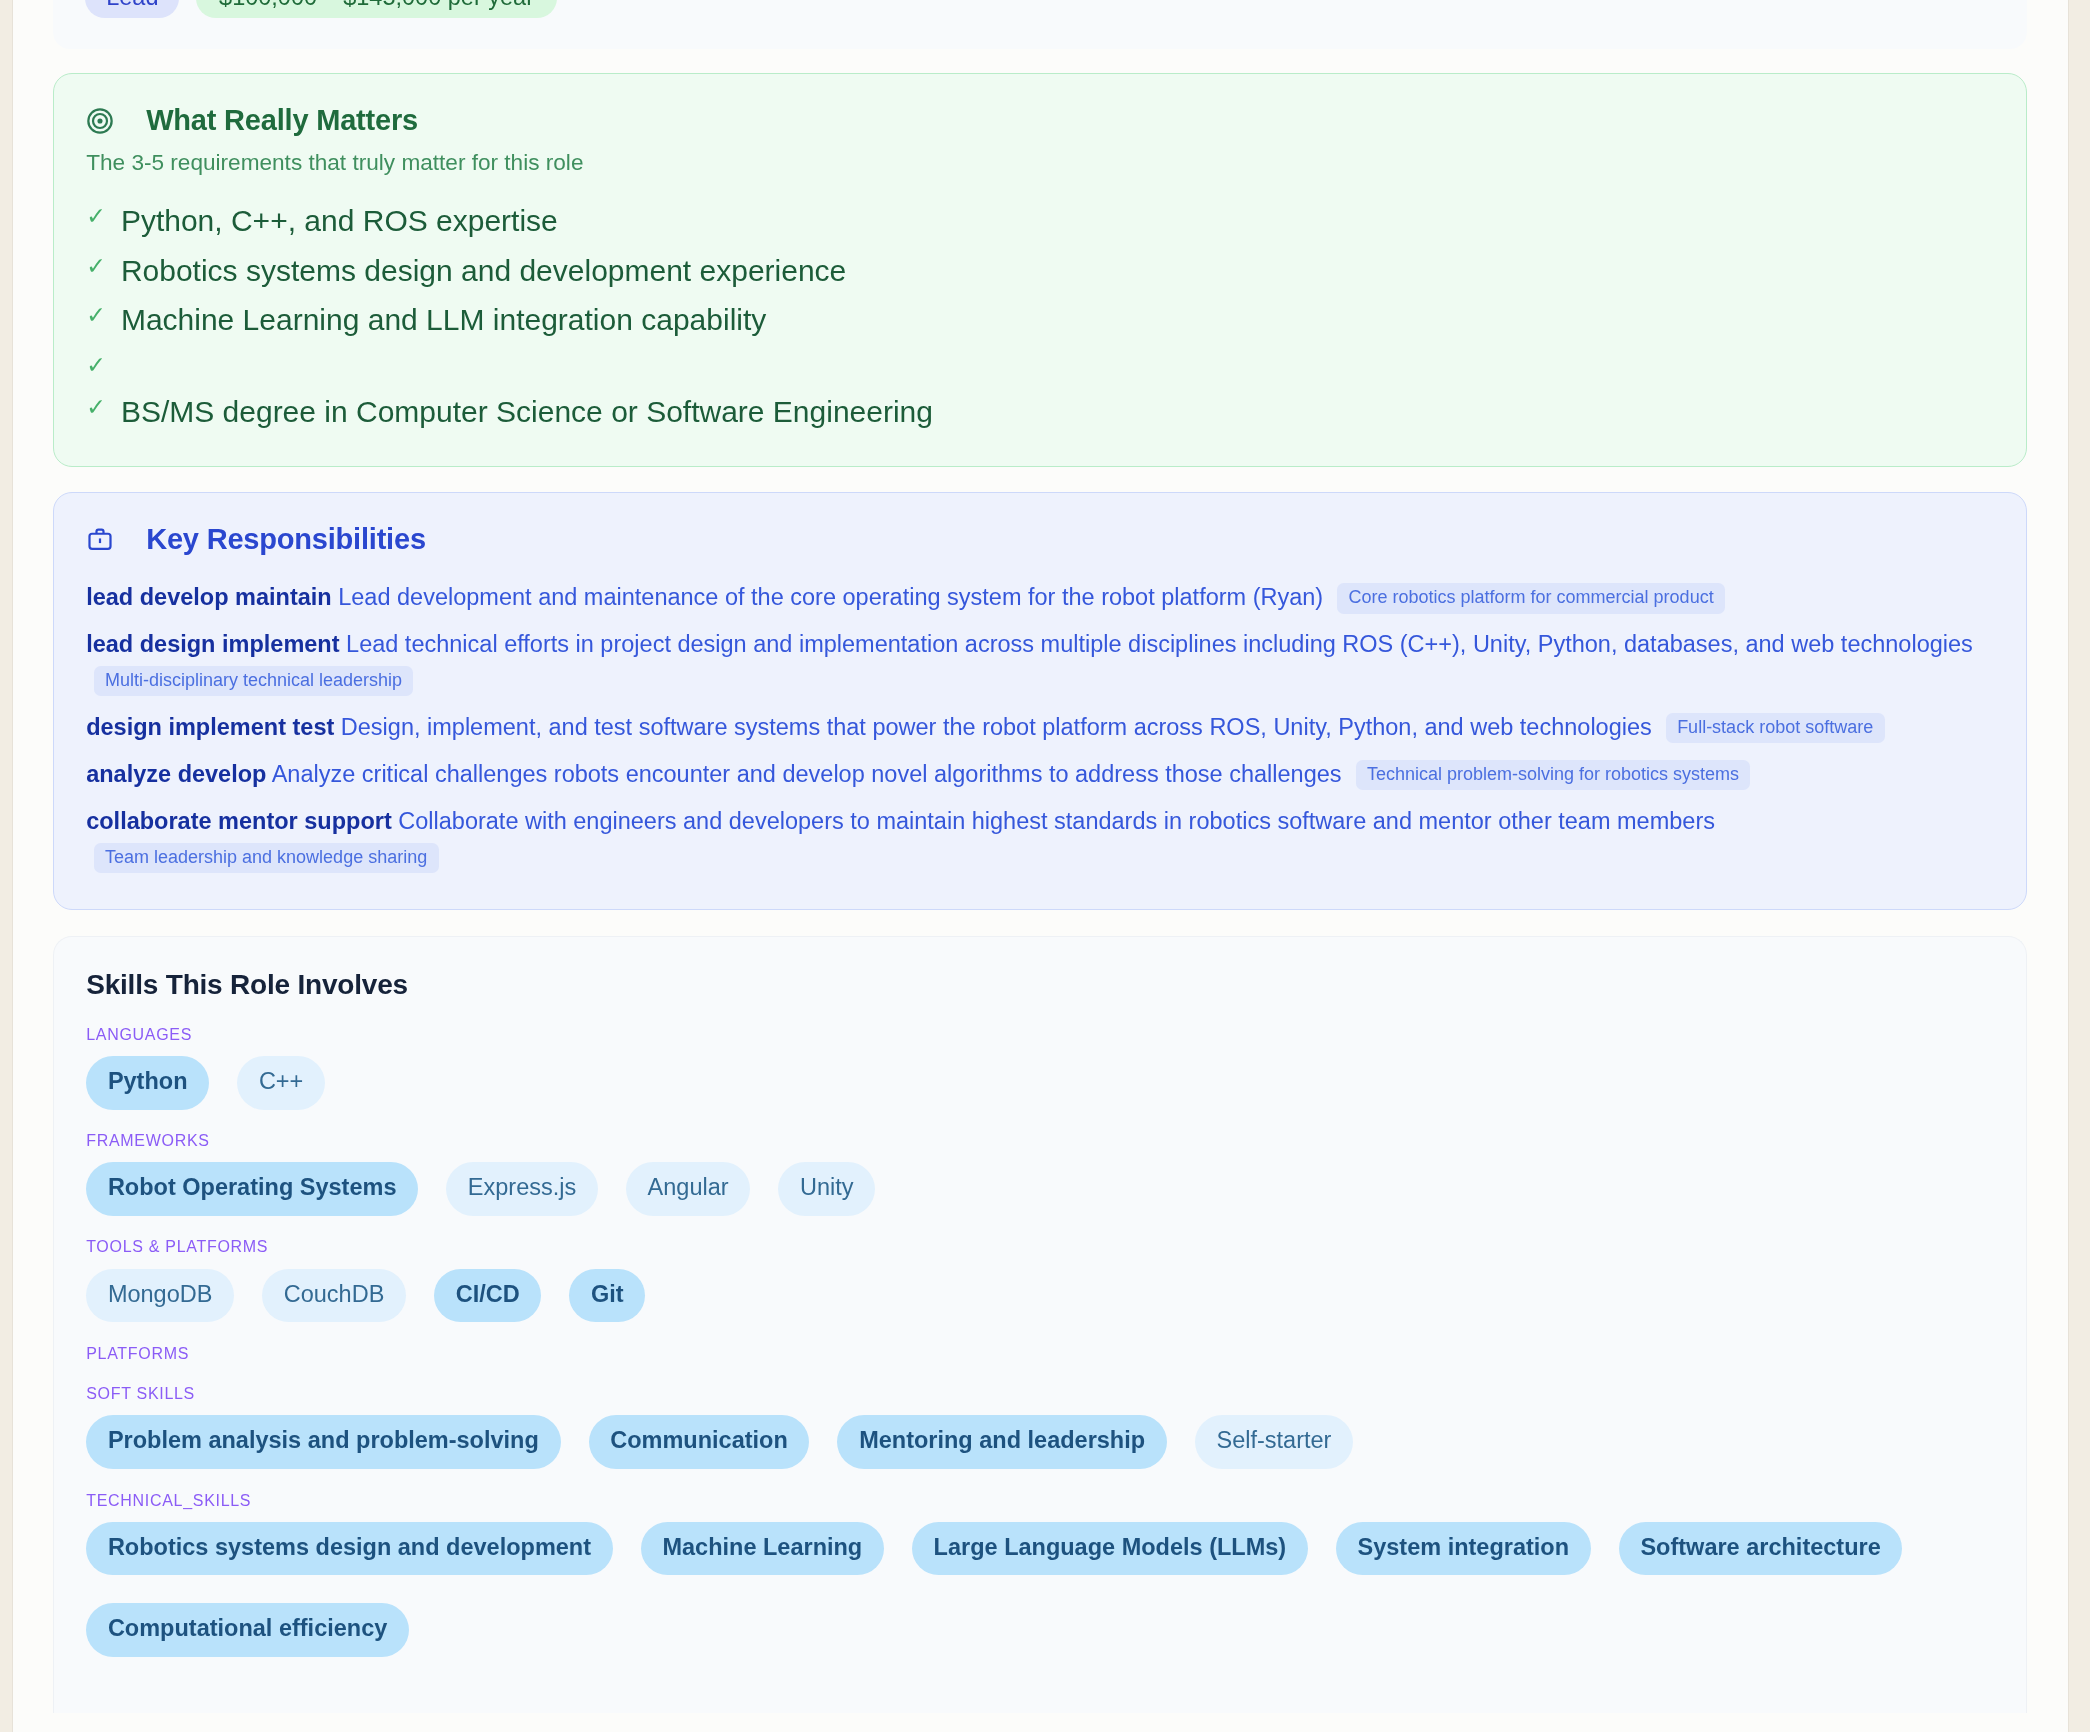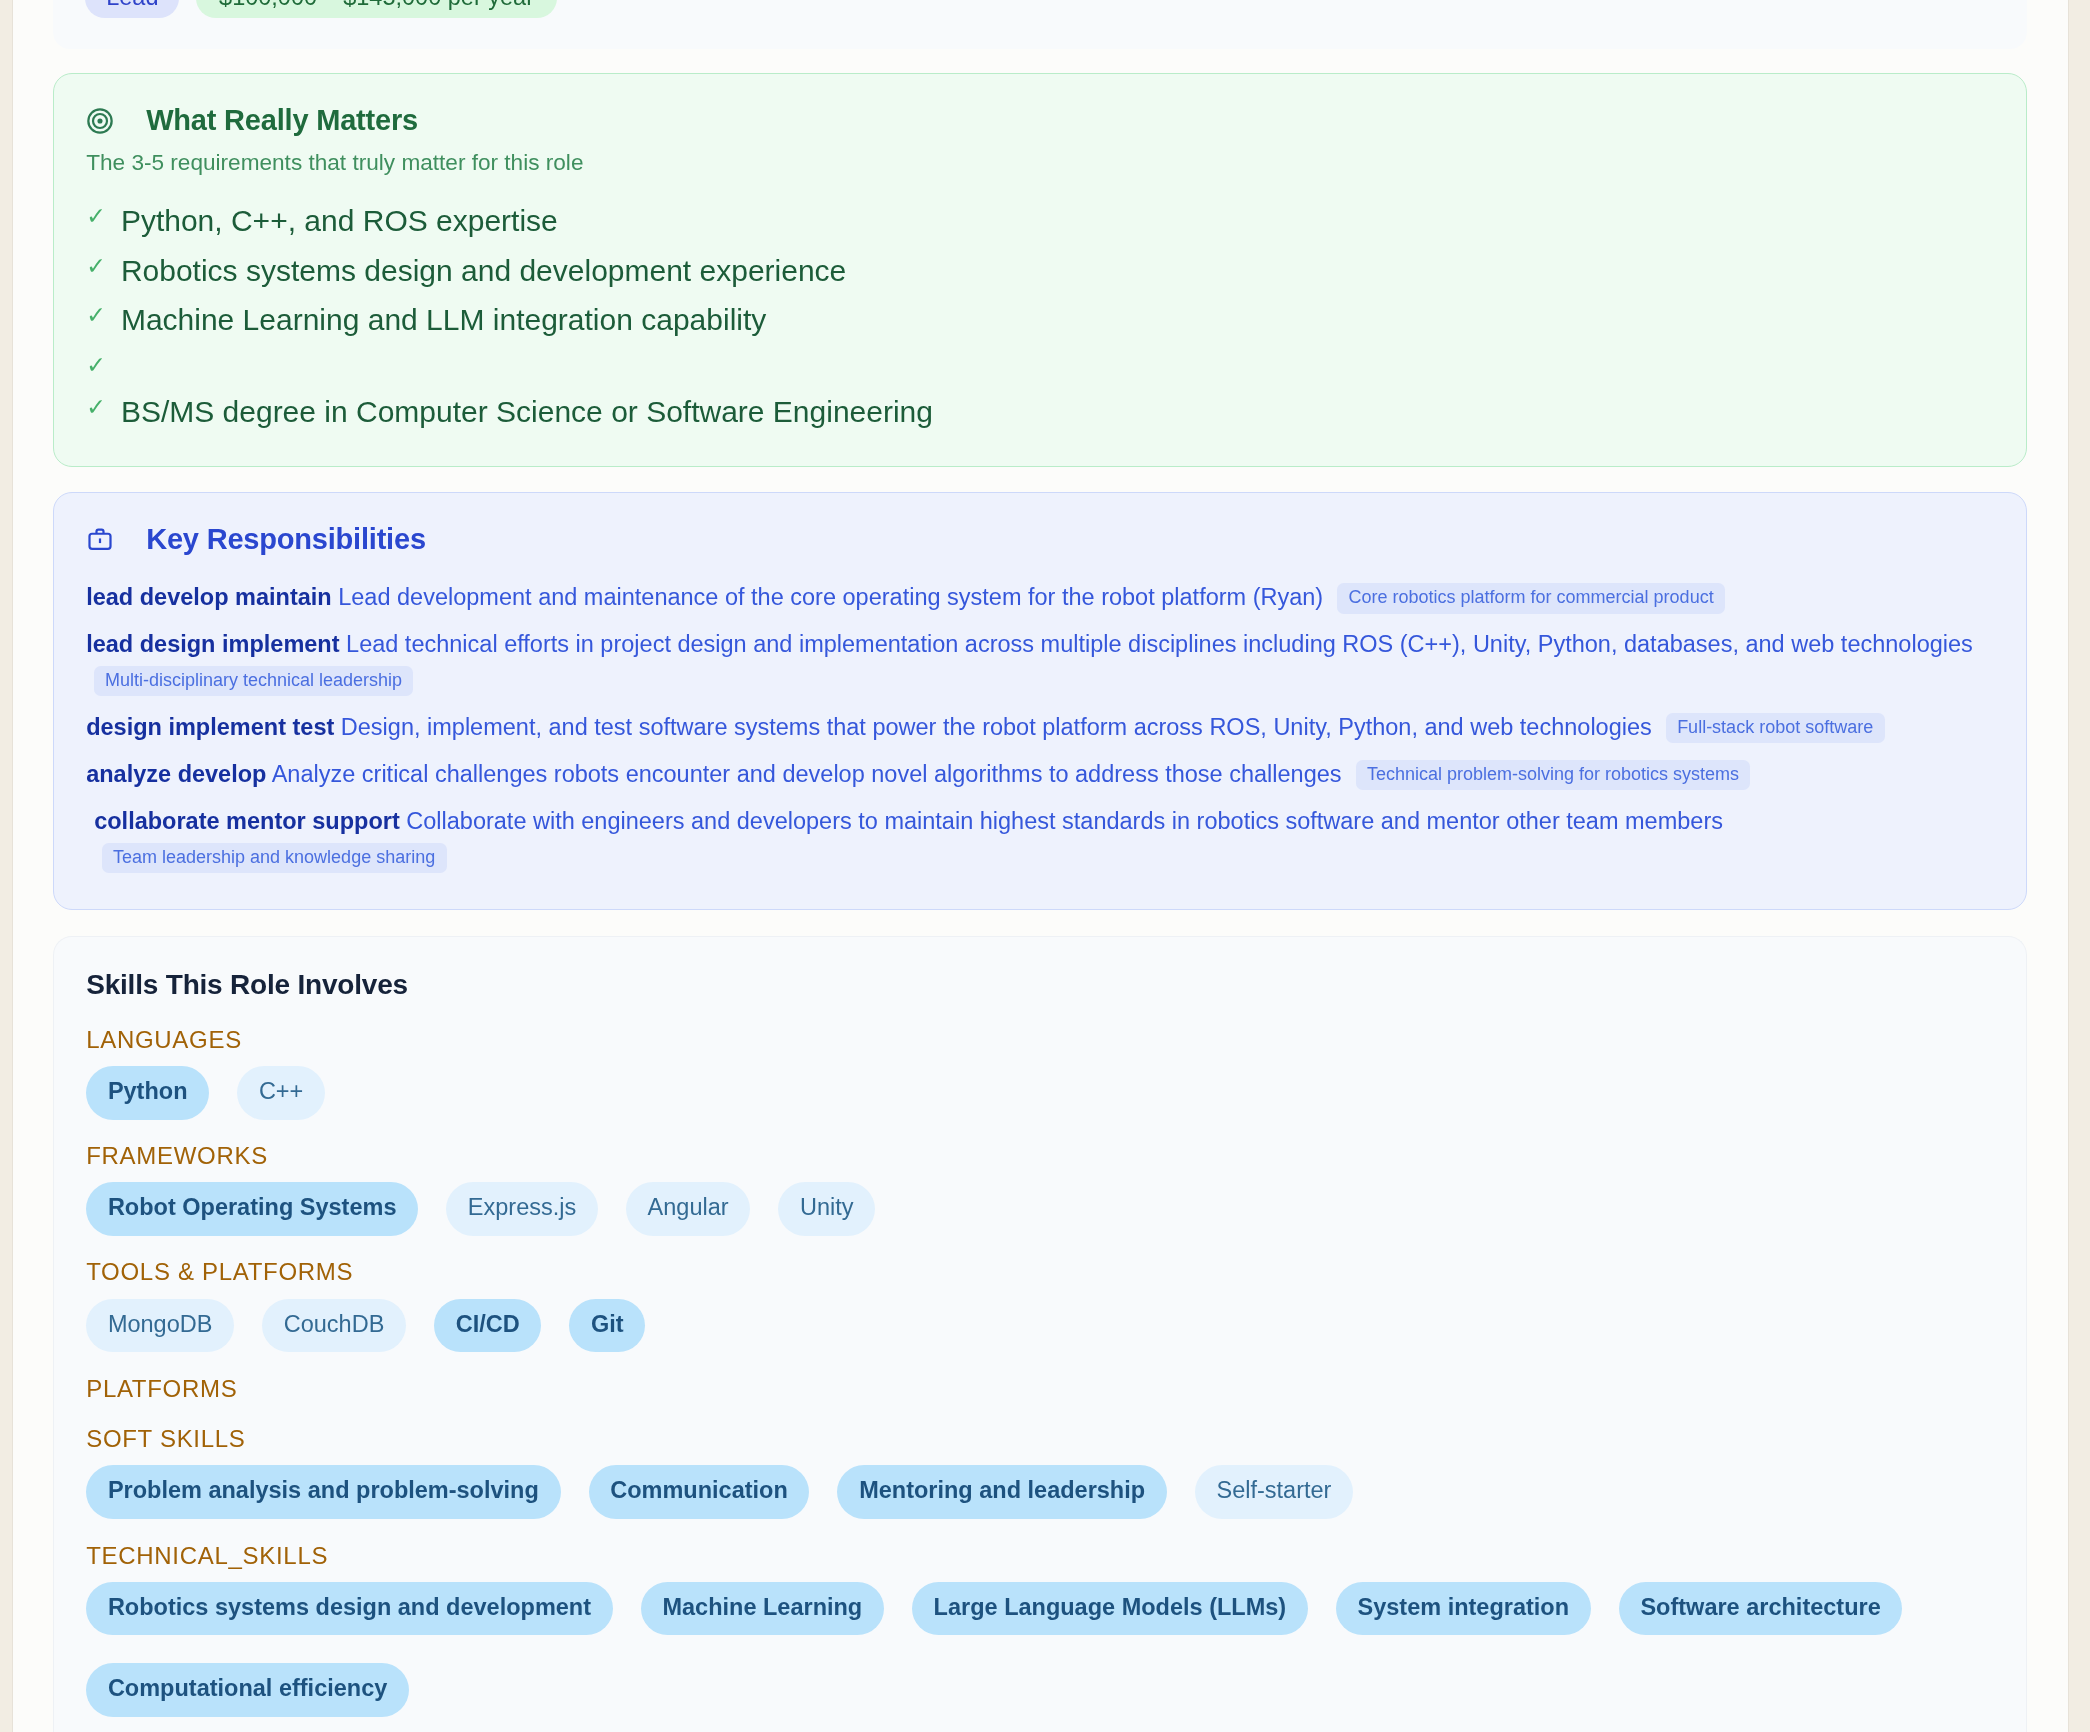--- a/index.html
+++ b/index.html
@@ -139,21 +139,21 @@
   }
 
   
   .resp-list { margin-top: 24.5px; }
   .resp-item {
     font-size: 23.5px;
     line-height: 1.52;
     color: #3557db;
     margin-bottom: 11.3px;
   }
-  .resp-item:last-child { margin-bottom: 0; margin-left: 8px; }
+  .resp-item:last-child { margin-bottom: 0; }
   .resp-key {
     font-weight: bold;
     color: #16309f;
   }
   .resp-tag {
     display: inline-block;
     background: #dde5fb;
     color: #4b6fe0;
     font-size: 18px;
     padding: 3.8px 11.3px 4.7px 11.3px;
@@ -166,23 +166,23 @@
   
   .skills-title {
     font-size: 28px;
     font-weight: bold;
     color: #16233a;
     letter-spacing: -0.2px;
   }
   .skill-group { margin-top: 22.6px; }
   .skill-group:first-of-type { margin-top: 24.5px; }
   .group-label {
-    font-size: 24px;
+    font-size: 16px;
     letter-spacing: 0.7px;
-    color: #a16207;
+    color: #8b5cf6;
     margin-bottom: 12.2px;
   }
   .chips {
     display: flex;
     flex-wrap: wrap;
     gap: 28px;
   }
   .chip {
     border-radius: 941px;
     font-size: 23.5px;

